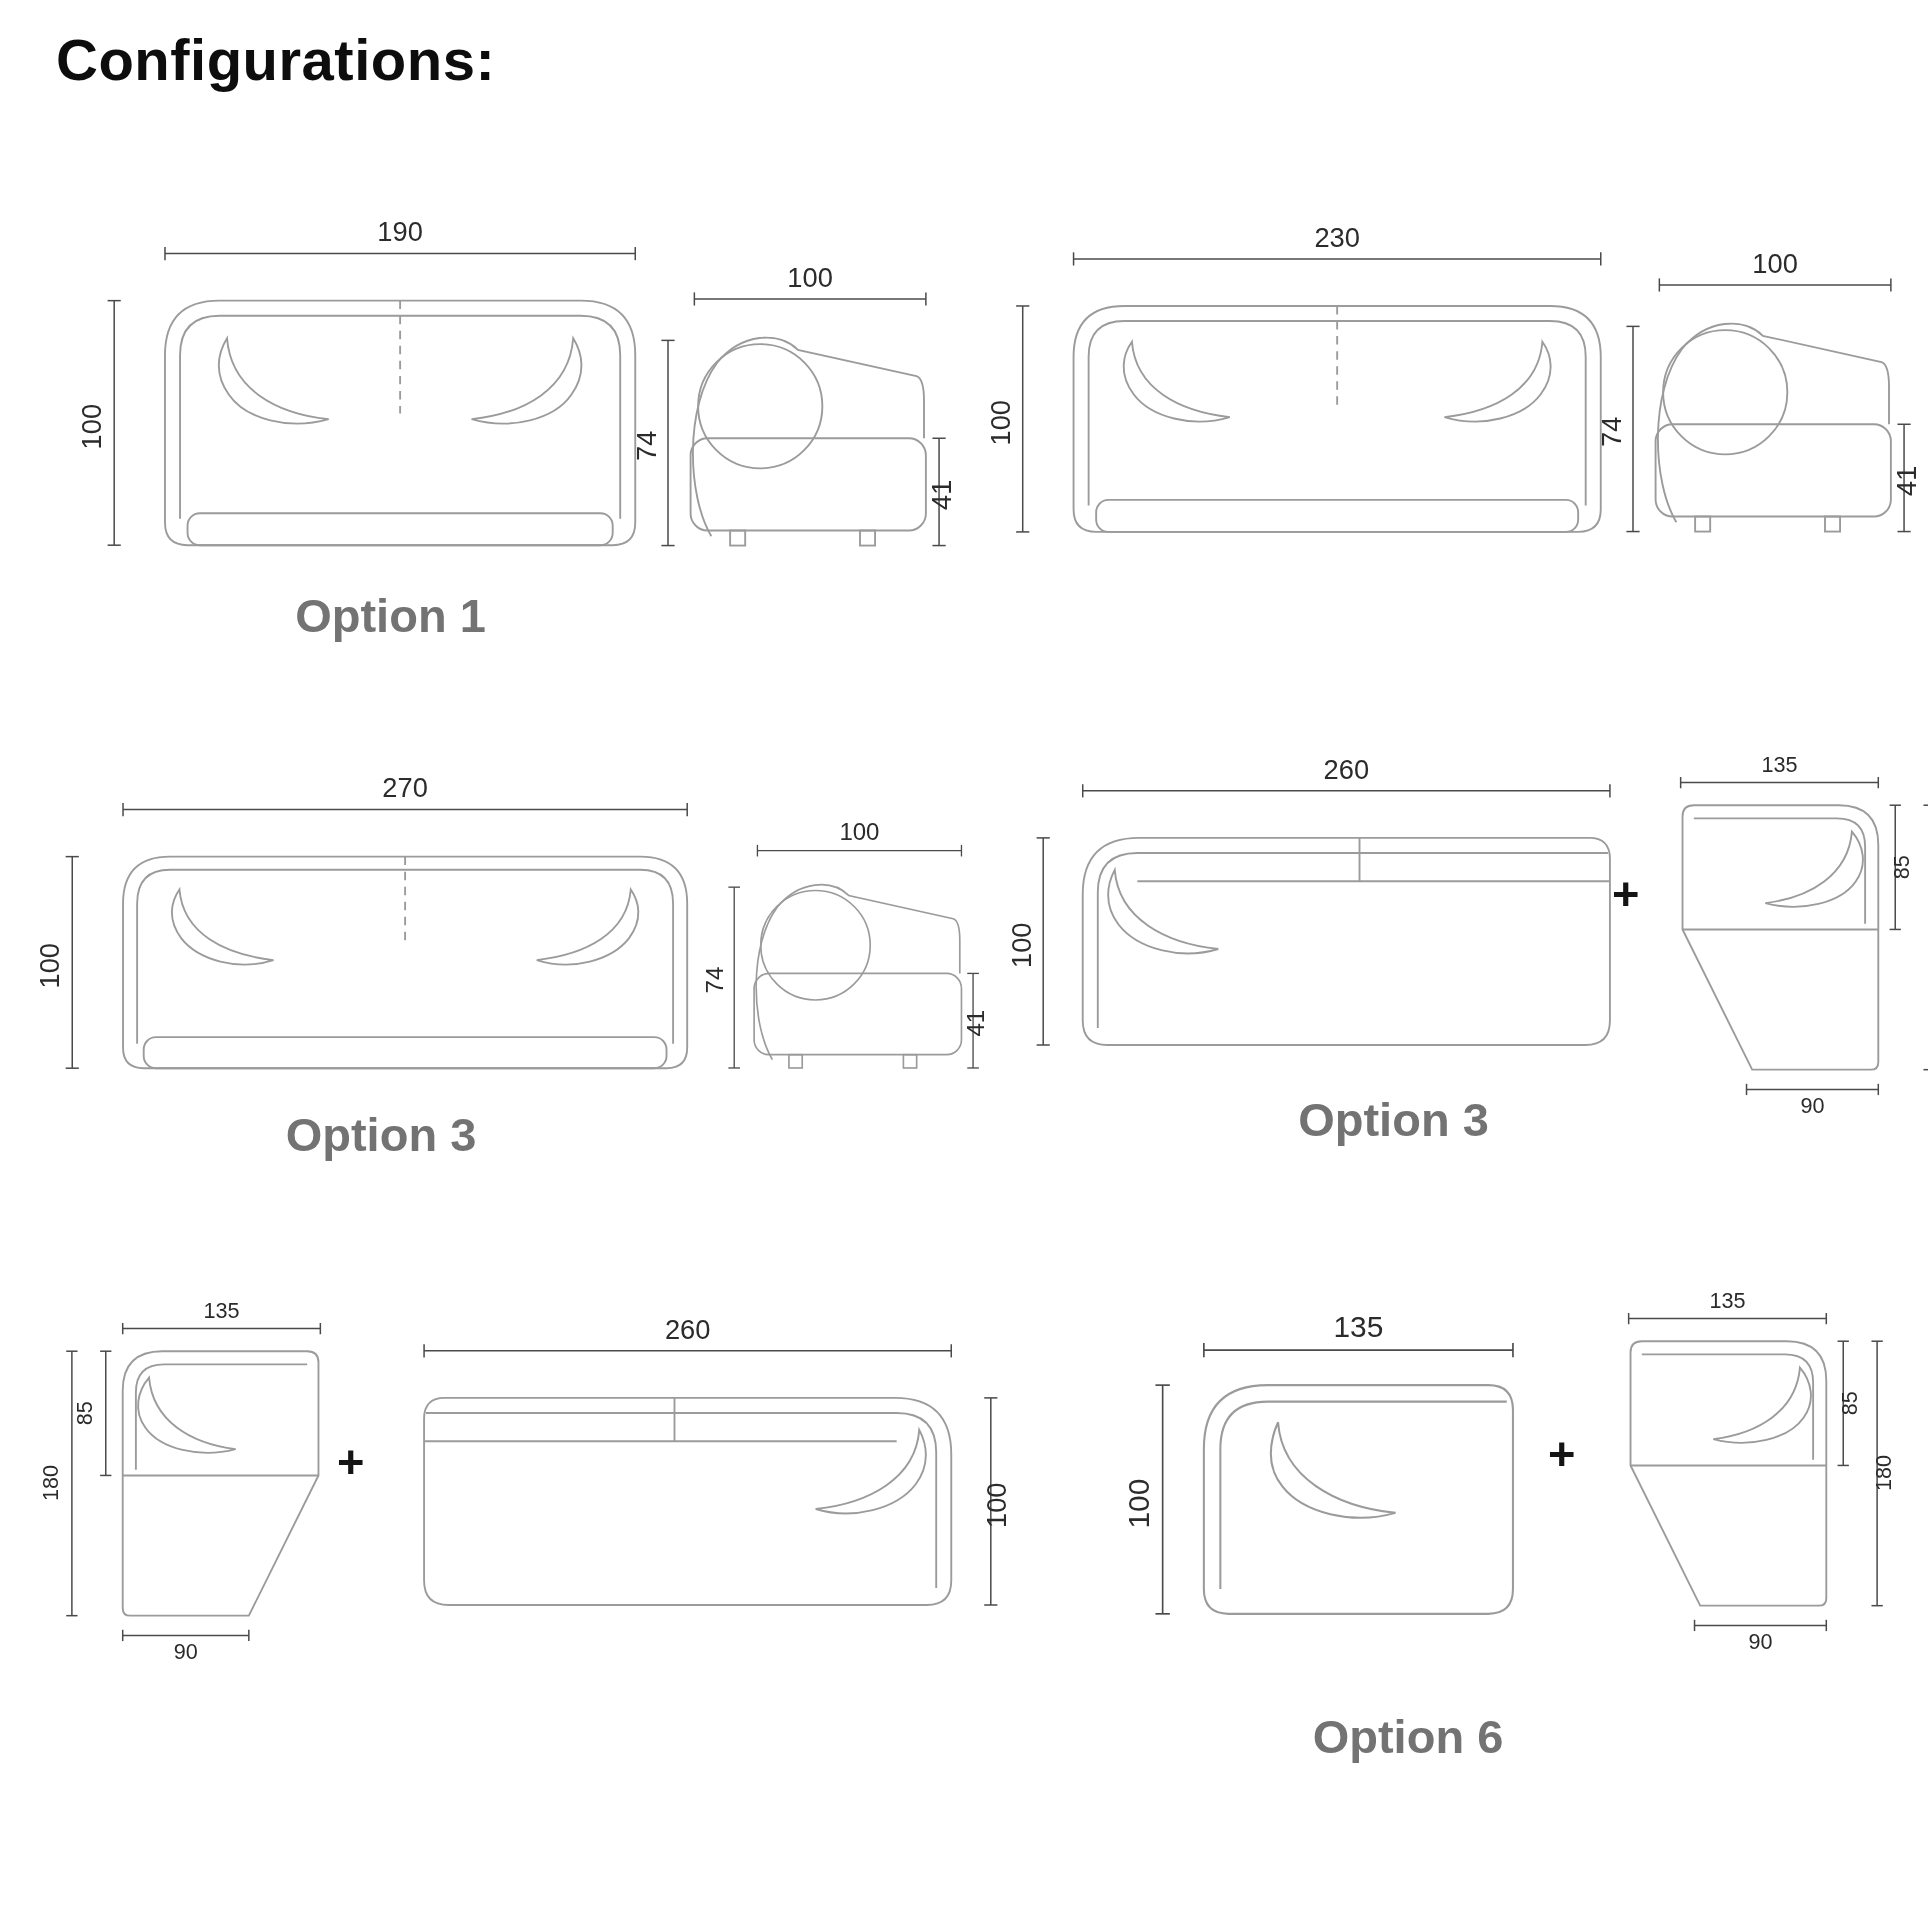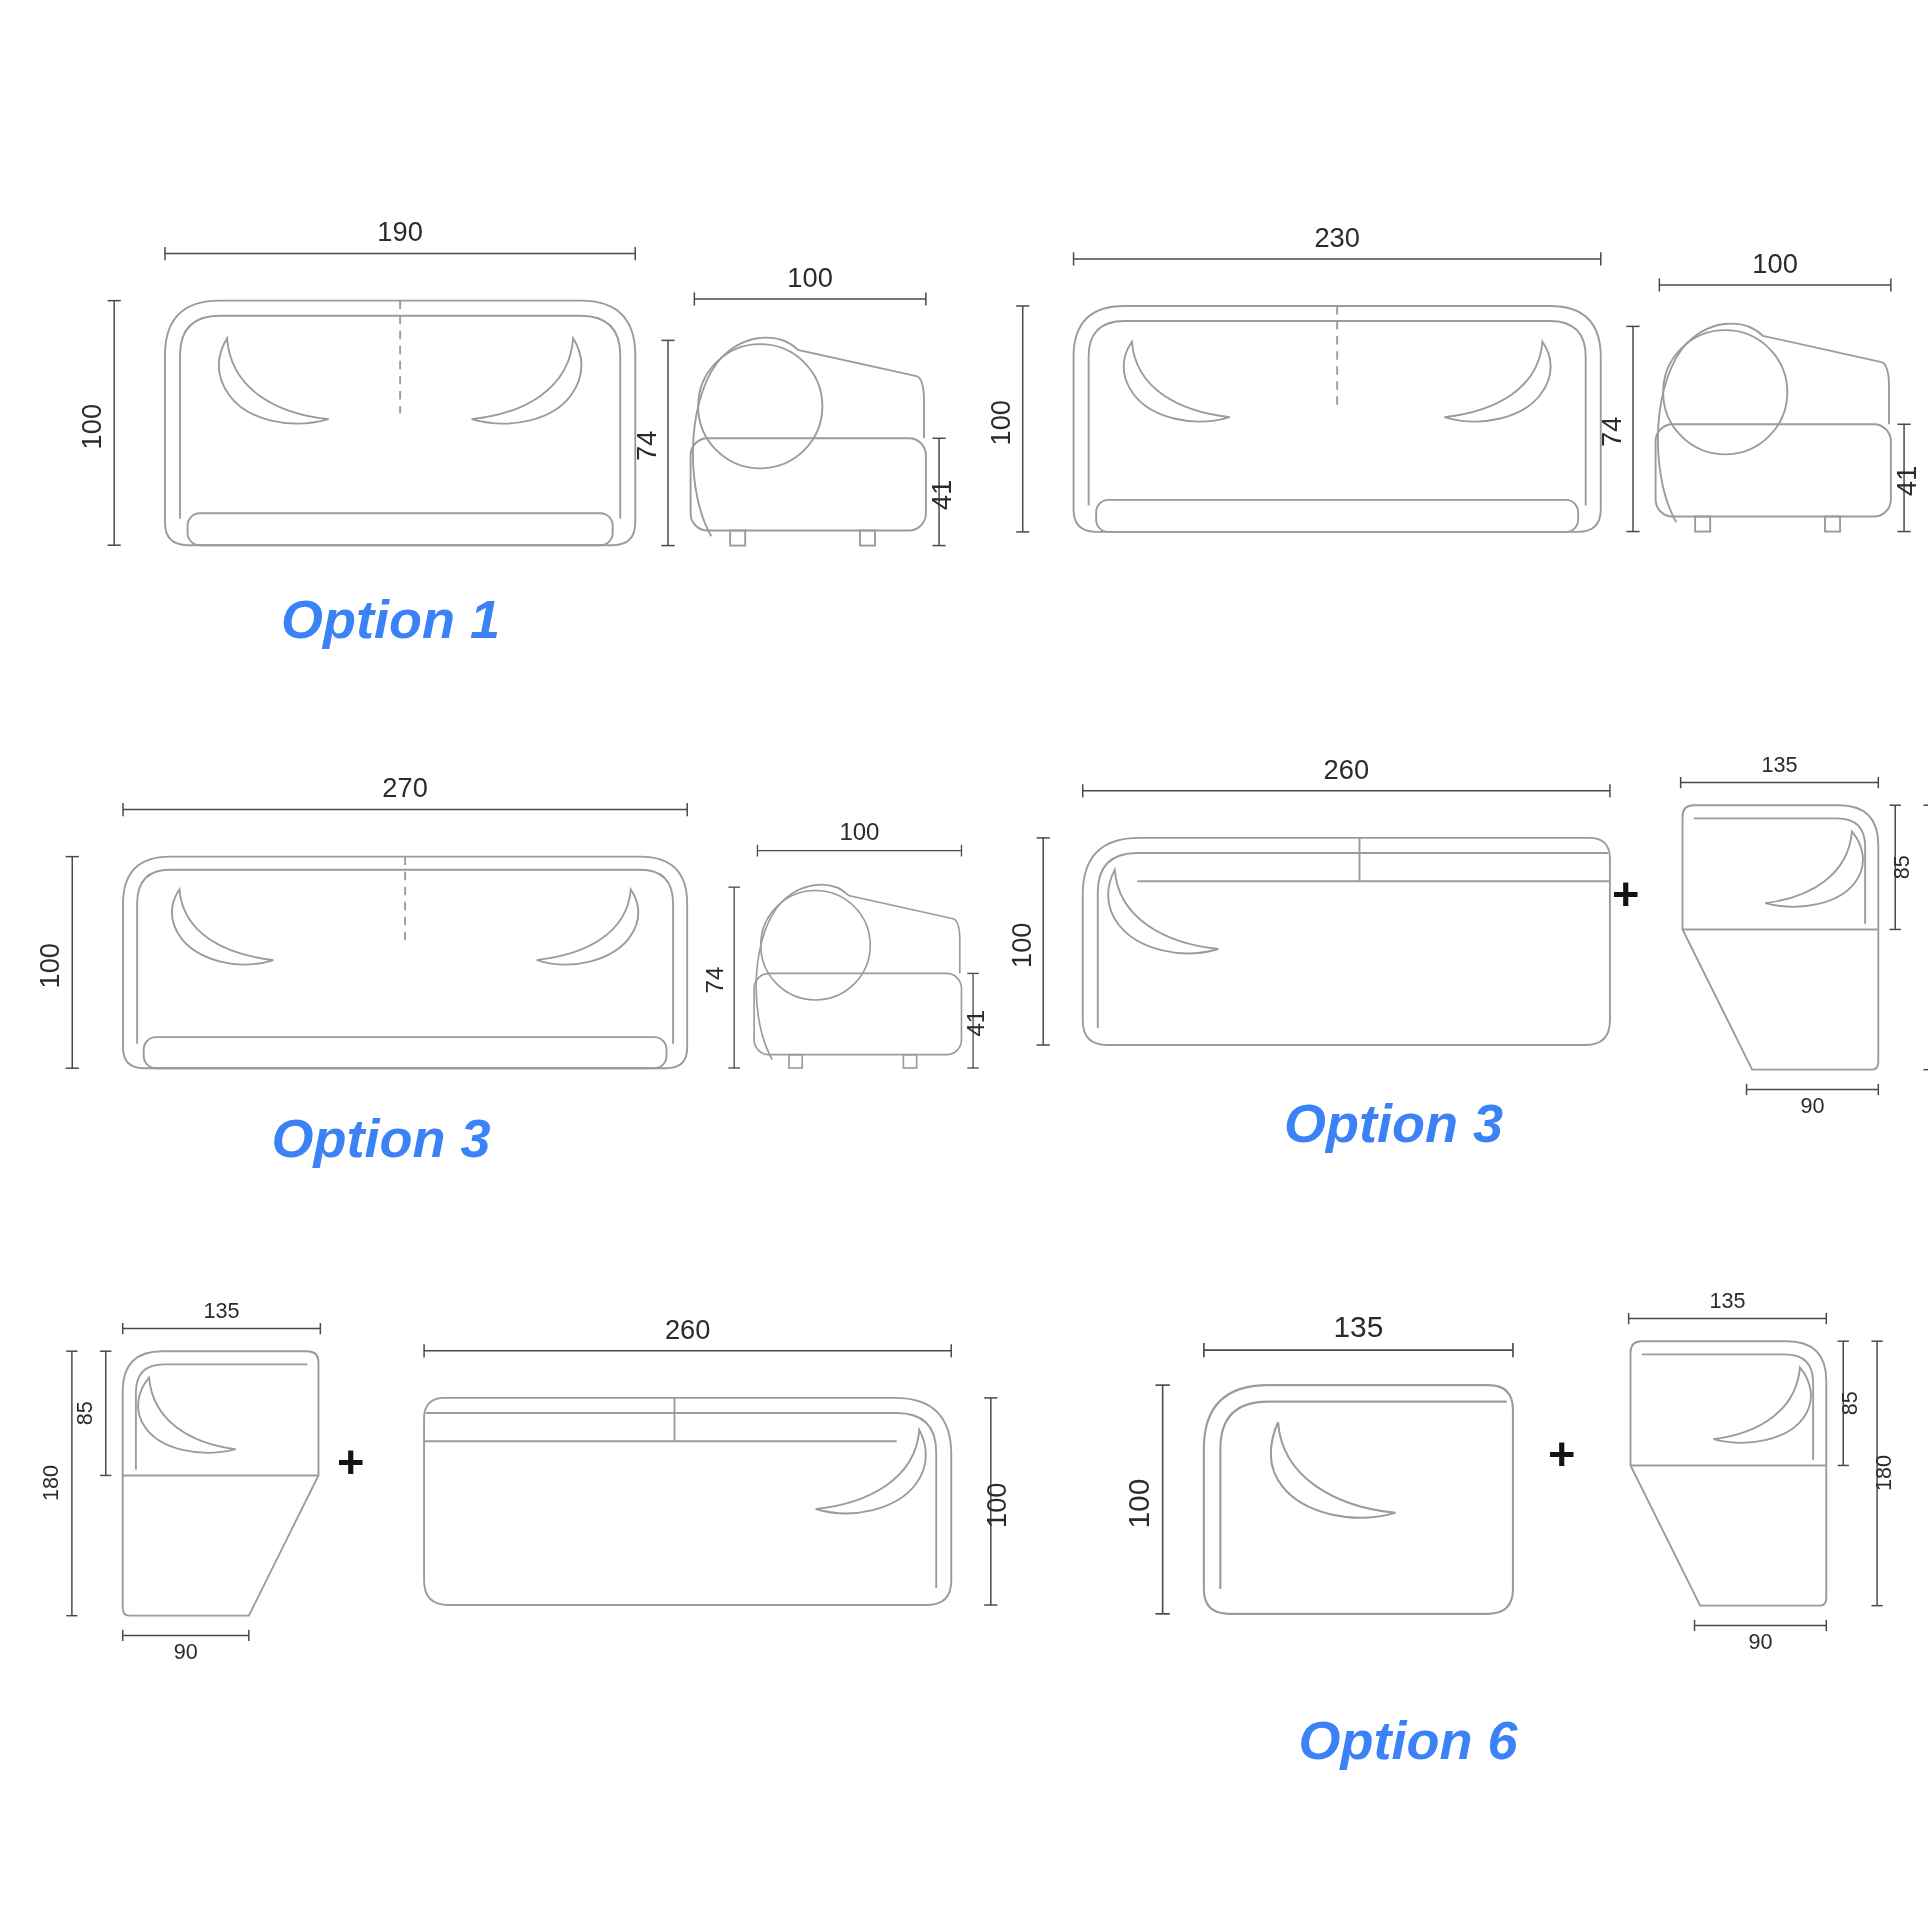--- a/index.html
+++ b/index.html
@@ -8,28 +8,29 @@
   .title{position:absolute;left:56px;top:26px;margin:0;font-size:58px;font-weight:800;
          color:#0d0d0d;letter-spacing:0.5px;}
   .option{position:absolute;}
   .option svg{position:absolute;overflow:visible;}
   svg line,svg path,svg rect,svg circle{fill:none;stroke:#9b9b9b;stroke-width:2;}
   g.dim line{stroke:#4a4a4a;stroke-width:1.6;}
   svg text{fill:#2b2b2b;font-family:"Liberation Sans",sans-serif;font-size:29px;
            text-anchor:middle;stroke:none;}
   svg text.sm{font-size:23px;}
   .dash{stroke-dasharray:9 7;}
-  .opt-label{position:absolute;font-size:54px;font-weight:700;color:#3b82f6;text-align:center;font-style:italic;}
+  .opt-label{position:absolute;font-size:47px;font-weight:700;color:#737373;text-align:center;}
   .plus{position:absolute;font-size:47px;font-weight:700;color:#141414;}
 </style>
 </head>
 <body>
 
 <div class="canvas">
 
+  <h1 class="title">Configurations:</h1>
 
   <section class="option" style="left:52px;top:216px;width:918px;height:471px">
     <svg style="left:9.4px;top:0" width="603" height="348" viewBox="0 0 640 370">
       <g class="dim">
         <line x1="110" y1="40" x2="610" y2="40"></line>
         <line x1="110" y1="33" x2="110" y2="47"></line>
         <line x1="610" y1="33" x2="610" y2="47"></line>
         <text x="360" y="27">190</text>
       </g>
       <g class="dim">

